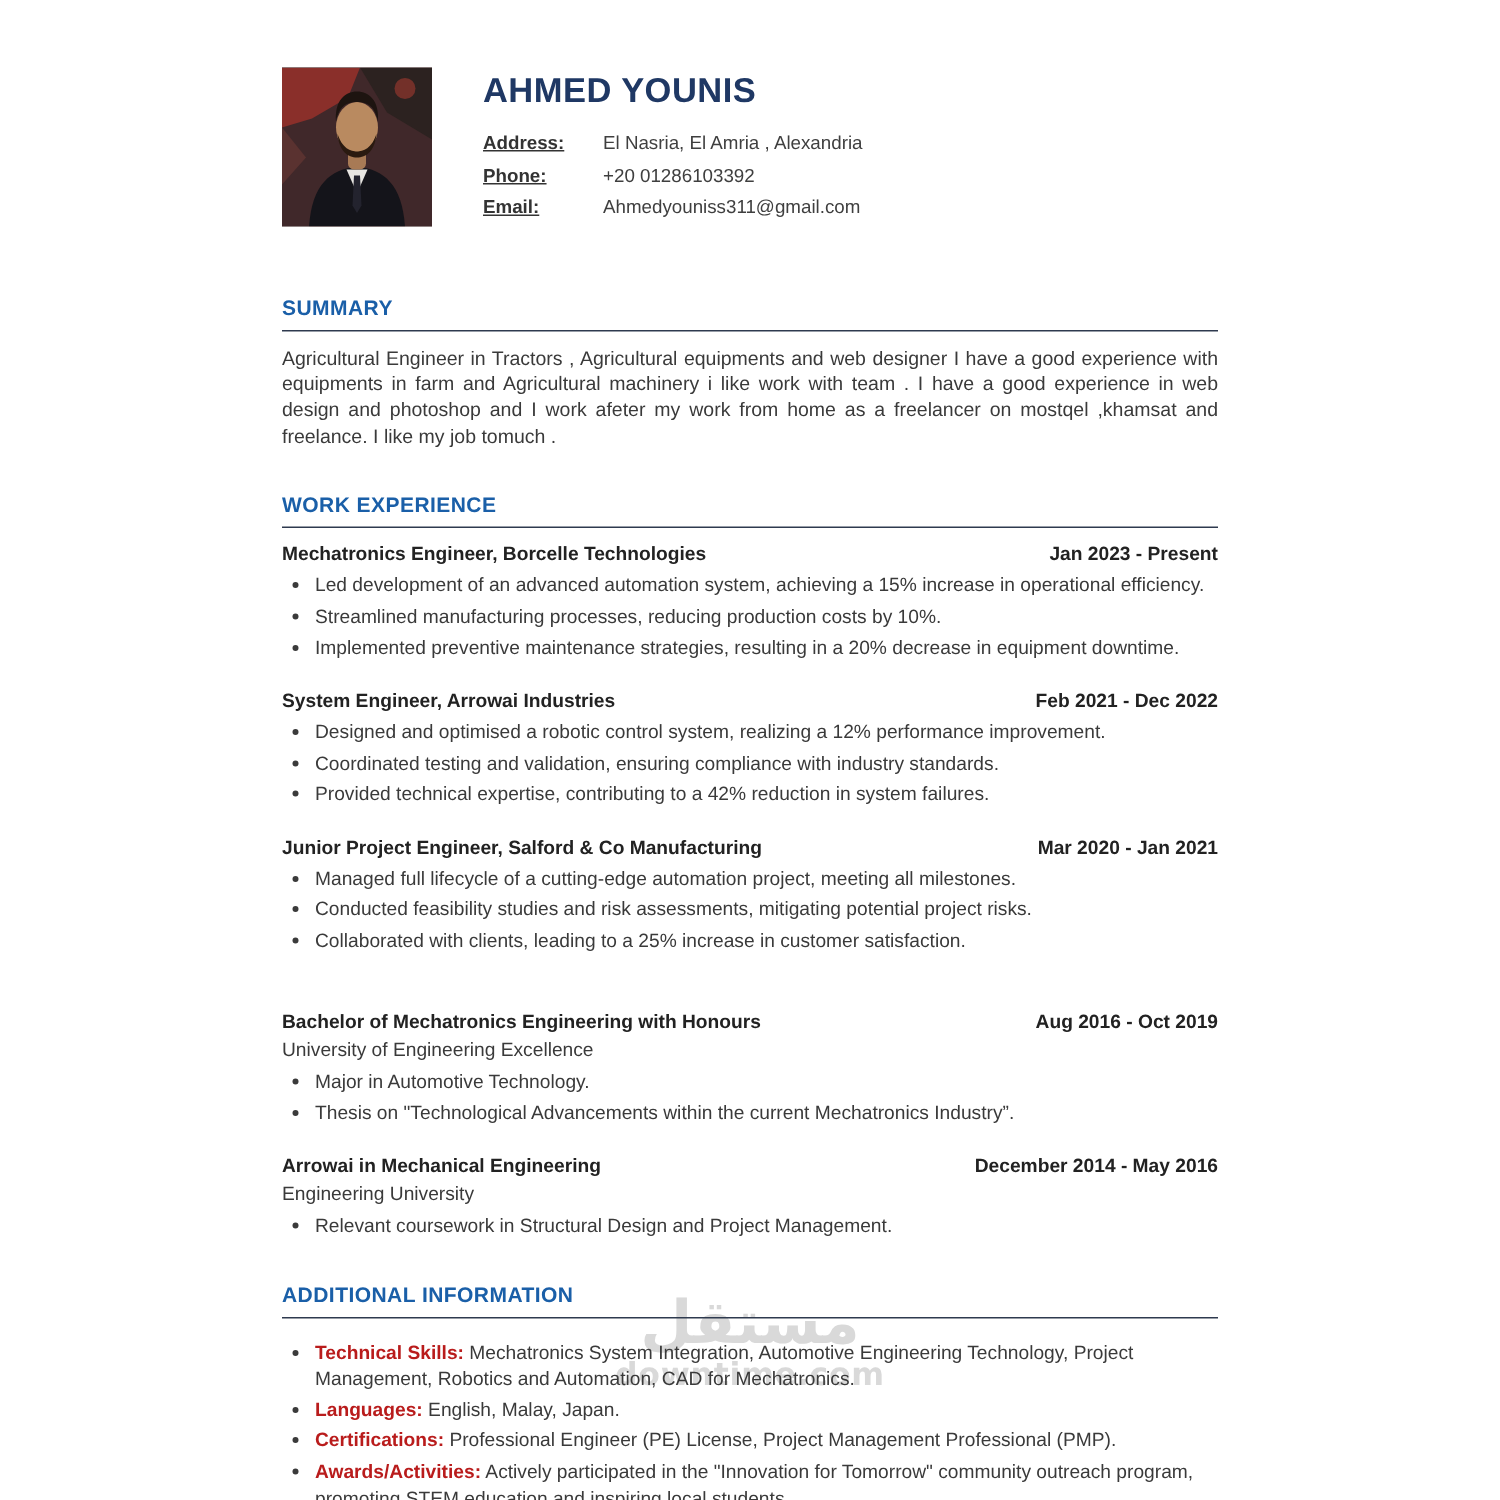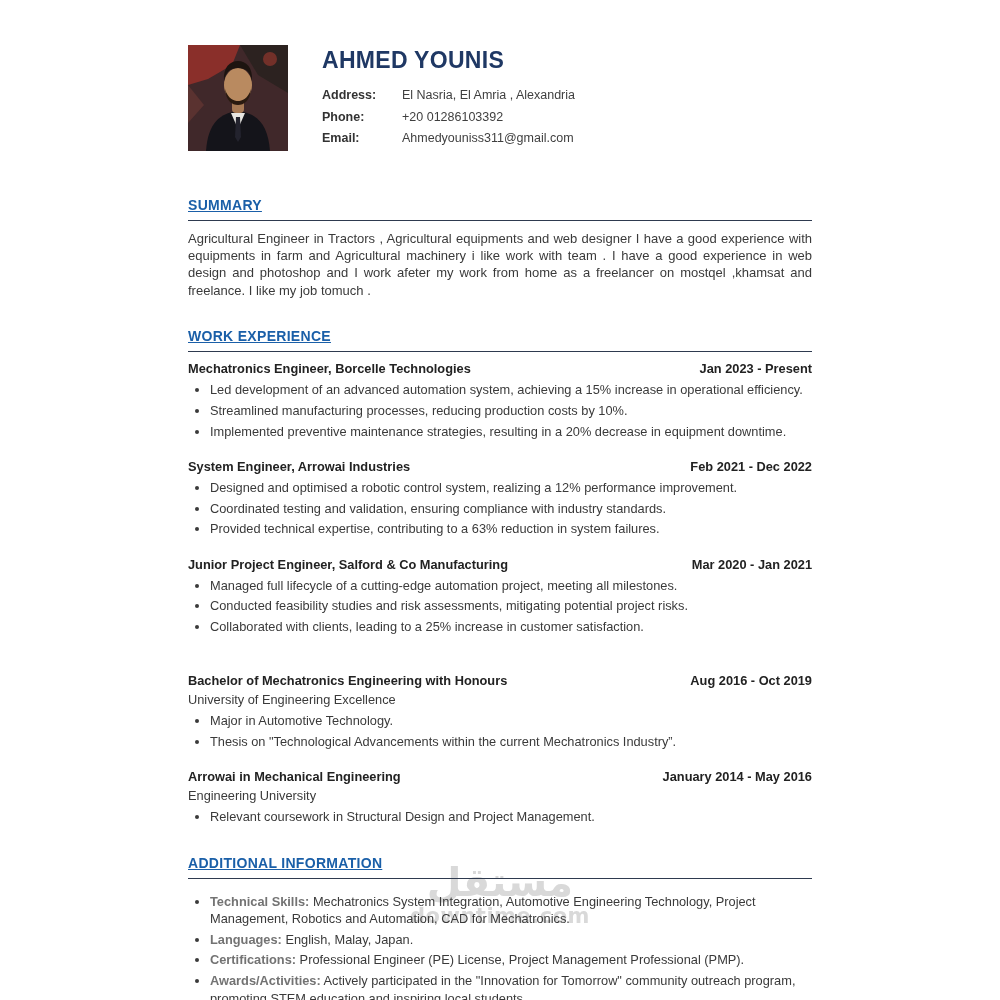--- a/index.html
+++ b/index.html
@@ -8,43 +8,43 @@
     font-family:"Liberation Sans", sans-serif;color:#3a3a3a;overflow:hidden;
   }
   .page{width:624px;margin:0 auto;padding-top:45px;position:relative;z-index:1;}
 
   
   .header{display:flex;gap:34px;margin-bottom:44px;}
   .photo{width:100px;height:106px;flex:0 0 100px;overflow:hidden;background:#3a2523;}
   .header-right{flex:1;padding-top:2px;}
   .name{font-size:23px;font-weight:bold;letter-spacing:.3px;margin:0 0 14px 0;}
   .contact-row{display:flex;font-size:12.5px;margin-bottom:6px;line-height:1.25;}
-  .contact-label{font-weight:bold;width:80px;color:#333;}
+  .contact-label{font-weight:bold;width:80px;color:#333;text-decoration:underline;}
   .contact-value{color:#3f3f3f;}
 
   
   .section{margin-top:29px;}
   .section-heading{
     font-size:14px;font-weight:bold;letter-spacing:.3px;margin:0;
-    padding-bottom:7px;border-bottom:1px solid #2e3a4f;text-decoration:underline;
+    padding-bottom:7px;border-bottom:1px solid #2e3a4f;
   }
   .section-body{padding-top:9px;}
   .summary-text{font-size:13px;line-height:1.33;text-align:justify;margin:0;}
 
   
   .entry{margin-bottom:19px;}
   .entry:last-child{margin-bottom:0;}
   .entry-head{display:flex;justify-content:space-between;align-items:flex-end;}
   .entry-title{font-size:12.8px;font-weight:bold;color:#222;}
   .entry-dates{font-size:12.8px;font-weight:bold;color:#222;white-space:nowrap;}
   .entry-sub{font-size:12.8px;color:#3a3a3a;margin-top:4px;}
   ul.bullets{margin:5px 0 0 0;padding-left:22px;}
   ul.bullets li{font-size:12.8px;line-height:1.35;margin-bottom:3.5px;color:#3a3a3a;}
   ul.bullets li:last-child{margin-bottom:0;}
-  .inline-label{font-weight:bold;color:#737373;text-align:right;}
+  .inline-label{font-weight:bold;color:#b91c1c;text-align:right;}
 
   
   .watermark{
     position:absolute;left:0;right:0;top:860px;text-align:center;z-index:0;
     color:#d9d9d9;font-family:"DejaVu Sans", sans-serif;pointer-events:none;
   }
   .watermark-arabic{font-size:40px;font-weight:bold;line-height:1.1;}
   .watermark-domain{font-size:21px;font-weight:bold;letter-spacing:.5px;}
 </style>
 </head>
@@ -122,21 +122,21 @@
       </div>
 
       <div class="entry">
         <div class="entry-head">
           <span class="entry-title">System Engineer, Arrowai Industries</span>
           <span class="entry-dates">Feb 2021 - Dec 2022</span>
         </div>
         <ul class="bullets">
           <li>Designed and optimised a robotic control system, realizing a 12% performance improvement.</li>
           <li>Coordinated testing and validation, ensuring compliance with industry standards.</li>
-          <li>Provided technical expertise, contributing to a 63% reduction in system failures.</li>
+          <li>Provided technical expertise, contributing to a 42% reduction in system failures.</li>
         </ul>
       </div>
 
       <div class="entry">
         <div class="entry-head">
           <span class="entry-title">Junior Project Engineer, Salford &amp; Co Manufacturing</span>
           <span class="entry-dates">Mar 2020 - Jan 2021</span>
         </div>
         <ul class="bullets">
           <li>Managed full lifecycle of a cutting-edge automation project, meeting all milestones.</li>
@@ -159,21 +159,21 @@
         <div class="entry-sub">University of Engineering Excellence</div>
         <ul class="bullets">
           <li>Major in Automotive Technology.</li>
           <li>Thesis on "Technological Advancements within the current Mechatronics Industry”.</li>
         </ul>
       </div>
 
       <div class="entry">
         <div class="entry-head">
           <span class="entry-title">Arrowai in Mechanical Engineering</span>
-          <span class="entry-dates">January 2014 - May 2016</span>
+          <span class="entry-dates">December 2014 - May 2016</span>
         </div>
         <div class="entry-sub">Engineering University</div>
         <ul class="bullets">
           <li>Relevant coursework in Structural Design and Project Management.</li>
         </ul>
       </div>
 
     </div>
   </div>
 

